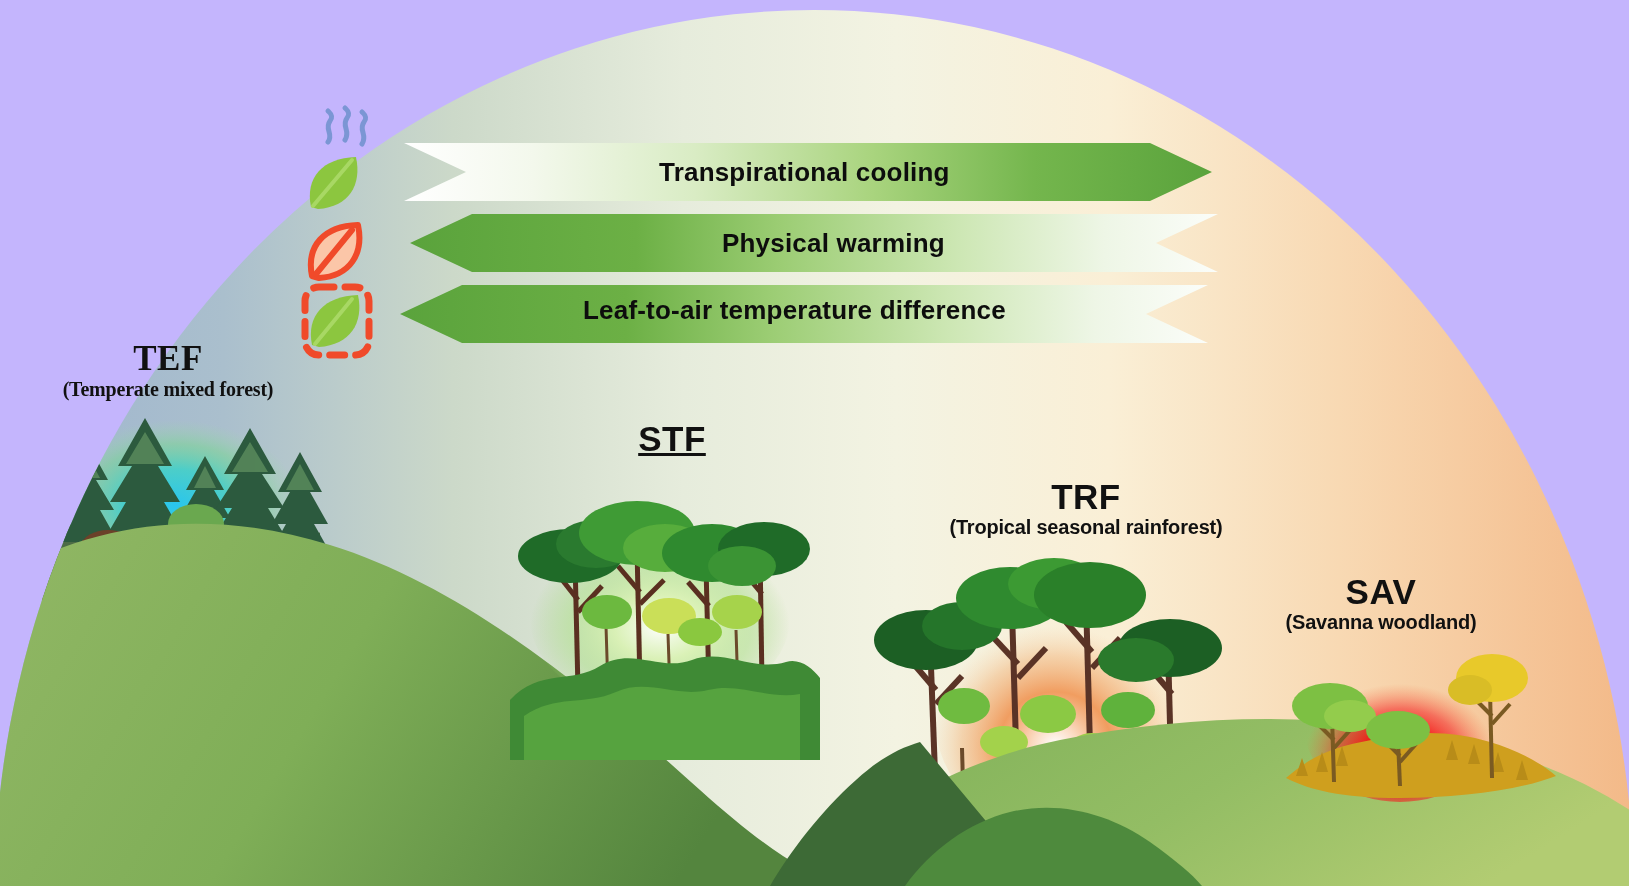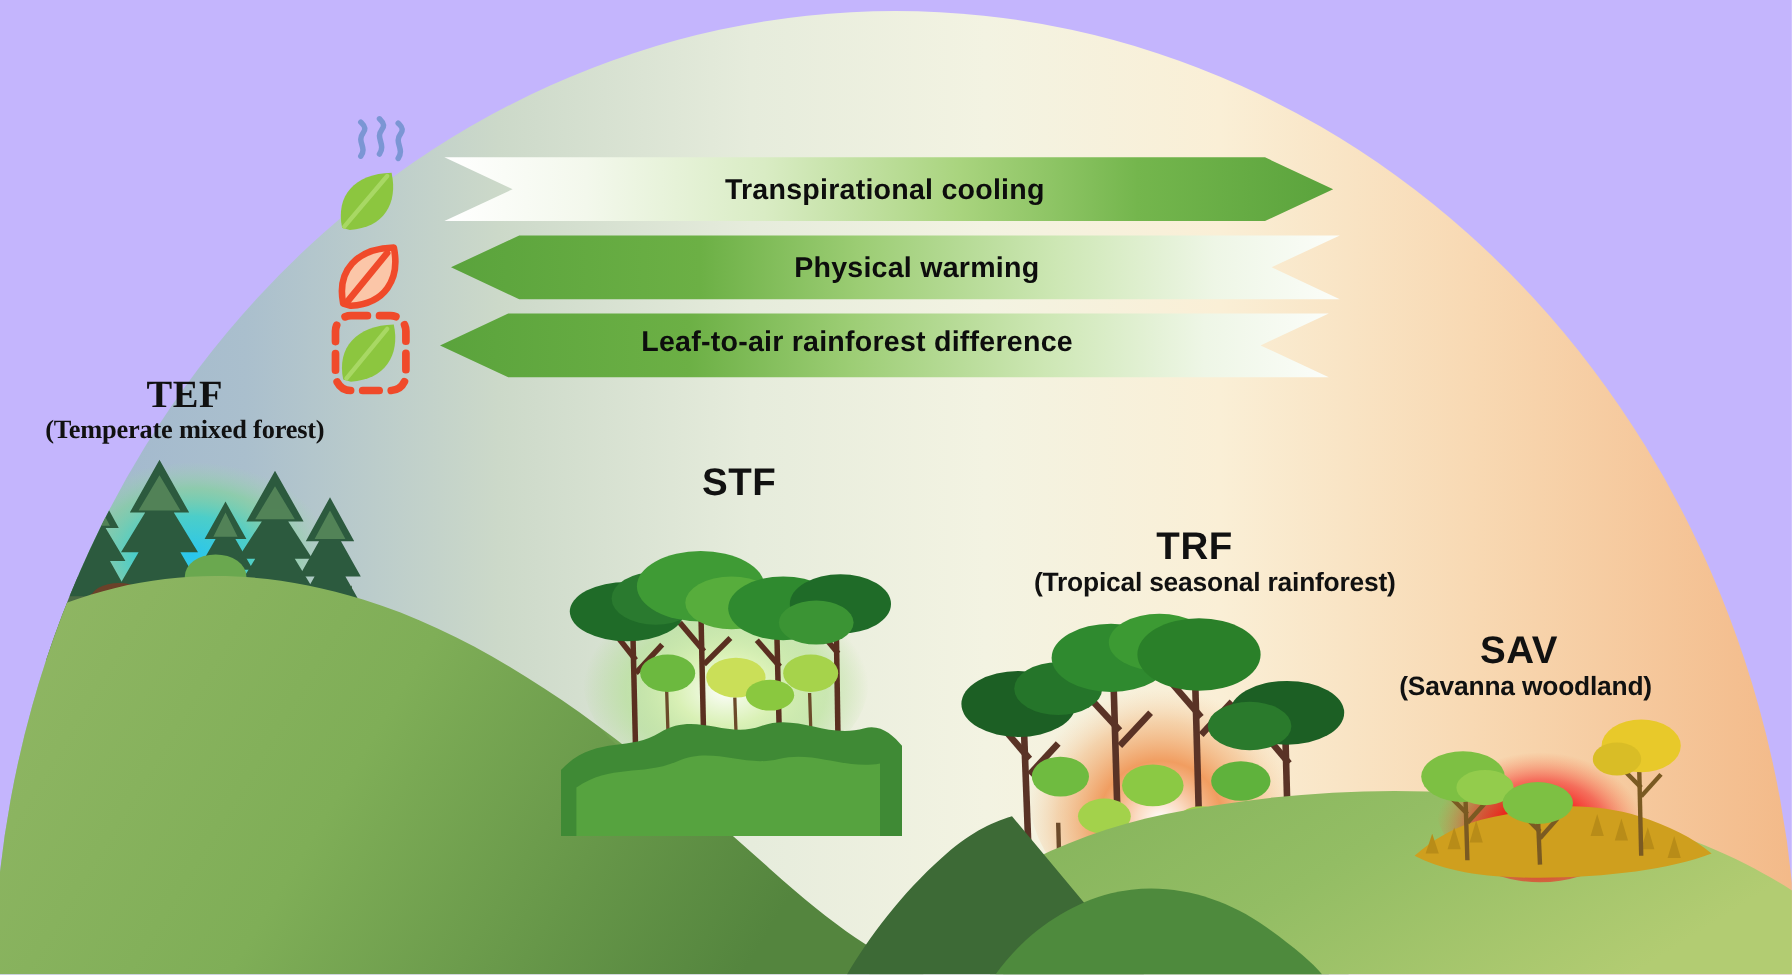--- a/index.html
+++ b/index.html
@@ -4,21 +4,21 @@
 <style>
   html,body{margin:0;padding:0;background:#fff;}
   body{font-family:"Liberation Sans", sans-serif;}
   #stage{position:relative;width:1629px;height:886px;overflow:hidden;background:#c4b5fd;}
   #stage svg.layer{position:absolute;left:0;top:0;width:1629px;height:886px;}
 
   .lbl{position:absolute;text-align:center;color:#111111;
        font-family:"Liberation Sans", sans-serif;line-height:1.06;
        pointer-events:none;white-space:nowrap;}
   .lbl .code{font-size:35px;font-weight:bold;letter-spacing:0.5px;display:block;}
-  .lbl .full{font-size:24px;font-weight:bold;letter-spacing:-0.2px;display:block;margin-top:2px;}
+  .lbl .full{font-size:20px;font-weight:bold;letter-spacing:-0.2px;display:block;margin-top:2px;}
 
   .band-text{position:absolute;font-size:26px;font-weight:bold;color:#0d0d0d;
              letter-spacing:0.2px;white-space:nowrap;
              font-family:"Liberation Sans", sans-serif;}
 </style>
 </head>
 <body>
 
 <div id="stage">
 
@@ -326,28 +326,28 @@
 
     <path d="M404,143 L1150,143 L1212,172 L1150,201 L404,201 L466,172 Z" fill="url(#bandGrad1)"></path>
 
     <path d="M472,214 L1218,214 L1156,243 L1218,272 L472,272 L410,243 Z" fill="url(#bandGrad2)"></path>
 
     <path d="M462,285 L1208,285 L1146,314 L1208,343 L462,343 L400,314 Z" fill="url(#bandGrad3)"></path>
   </svg>
 
   <div class="band-text" style="left:659px; top:157px;">Transpirational cooling</div>
   <div class="band-text" style="left:694px; top:228px;margin-left:28px;">Physical warming</div>
-  <div class="band-text" style="left:583px; top:295px;">Leaf-to-air rainforest difference</div>
+  <div class="band-text" style="left:583px; top:295px;">Leaf-to-air temperature difference</div>
 
   <div class="lbl" style="left:40px; top:340px; width:256px;font-family:Liberation Serif, serif;">
     <span class="code">TEF</span>
     <span class="full">(Temperate mixed forest)</span>
   </div>
 
-  <div class="lbl" style="left:505px; top:420px; width:334px;">
+  <div class="lbl" style="left:505px; top:420px; width:334px;text-decoration:underline;">
     <span class="code">STF</span>
   </div>
 
   <div class="lbl" style="left:940px; top:478px; width:292px;">
     <span class="code">TRF</span>
     <span class="full">(Tropical seasonal rainforest)</span>
   </div>
 
   <div class="lbl" style="left:1272px; top:573px; width:218px;">
     <span class="code">SAV</span>

